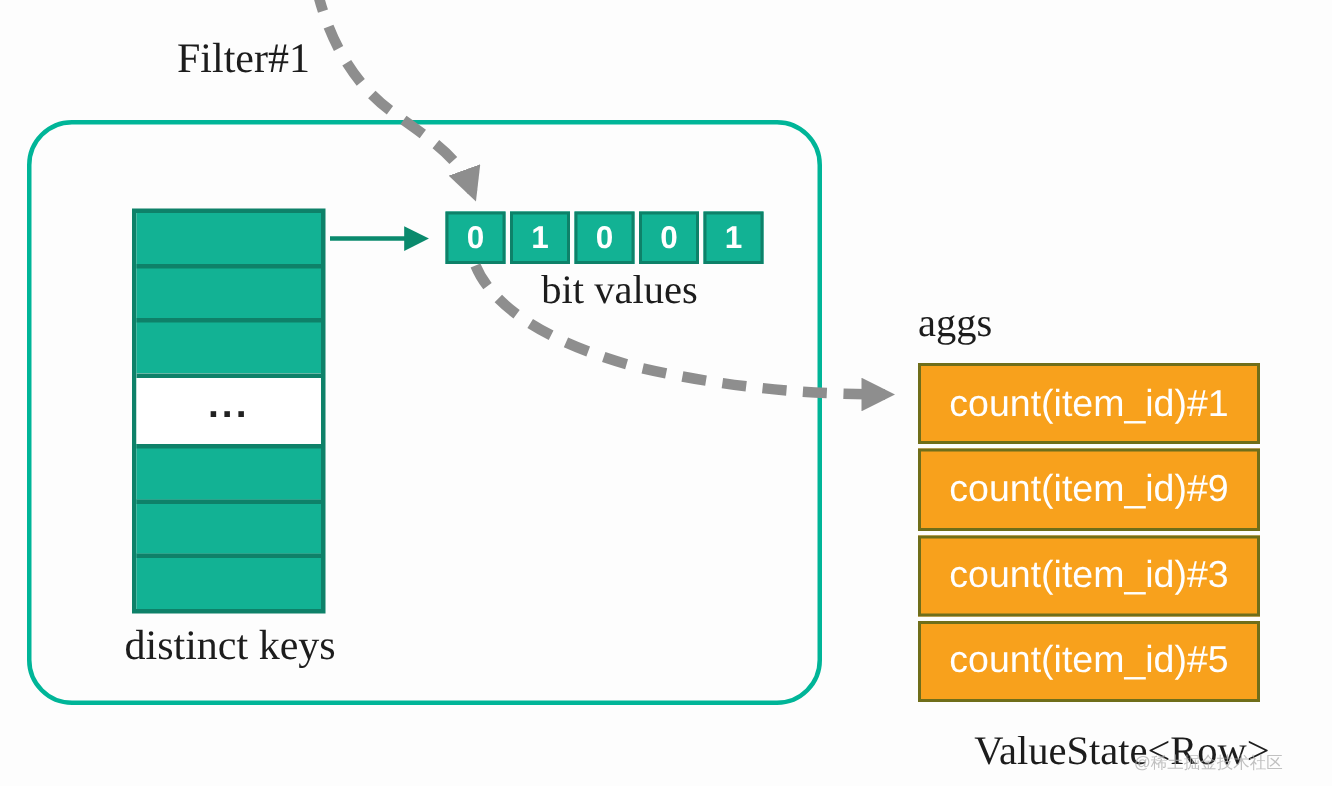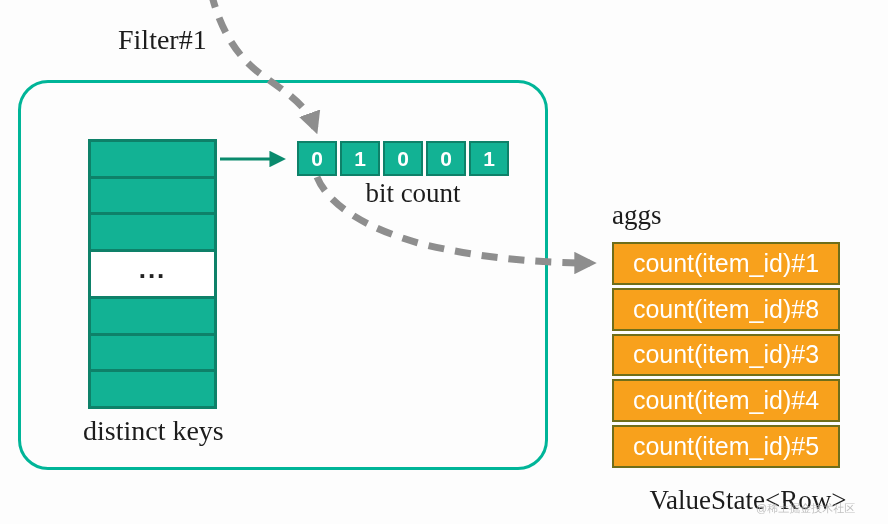--- a/index.html
+++ b/index.html
@@ -152,30 +152,29 @@
   </div>
 
   <div class="bit-row">
     <div class="bit-cell">0</div>
     <div class="bit-cell">1</div>
     <div class="bit-cell">0</div>
     <div class="bit-cell">0</div>
     <div class="bit-cell">1</div>
   </div>
 
-  <div class="lbl bitvalues-label">bit count</div>
+  <div class="lbl bitvalues-label">bit values</div>
   <div class="lbl distinct-label">distinct keys</div>
   <div class="lbl aggs-label">aggs</div>
   <div class="lbl valuestate-label">ValueState&lt;Row&gt;</div>
 
   <div class="agg-stack">
     <div class="agg-cell">count(item_id)#1</div>
-    <div class="agg-cell">count(item_id)#8</div>
+    <div class="agg-cell">count(item_id)#9</div>
     <div class="agg-cell">count(item_id)#3</div>
-    <div class="agg-cell">count(item_id)#4</div>
     <div class="agg-cell">count(item_id)#5</div>
   </div>
 
   <div class="watermark">@稀土掘金技术社区</div>
 
   <svg id="arrow-layer" viewBox="0 0 888 524">
     <defs>
       <marker id="arrowGray" viewBox="0 0 10 10" markerWidth="3.2" markerHeight="3.2" refX="7" refY="5" orient="auto">
         <path d="M0,0 L10,5 L0,10 Z" style="fill: var(--dash_gray, #8e8e8e);"></path>
       </marker>

